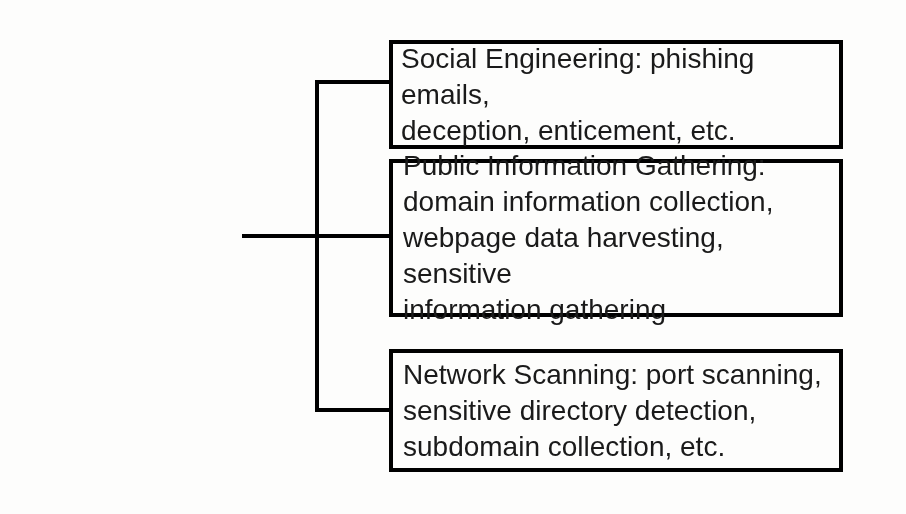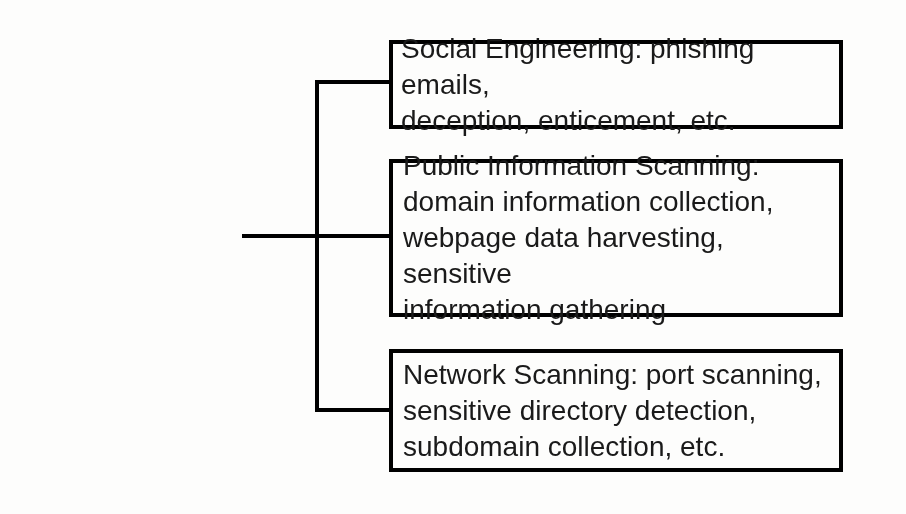--- a/index.html
+++ b/index.html
@@ -35,21 +35,21 @@
     justify-content: center;
     text-align: center;
     padding: 0 4px;
   }
   .node-branch {
     left: 389px;
     width: 454px;
     padding: 4px 10px;
     text-align: left;
   }
-  .node-branch-1 { top: 40px;  height: 89px; padding-left: 8px;  }
+  .node-branch-1 { top: 40px;  height: 109px; padding-left: 8px;  }
   .node-branch-2 { top: 159px; height: 158px; }
   .node-branch-3 { top: 349px; height: 123px; }
   .connector {
     position: absolute;
     background: #000000;
   }
   .conn-root-h   { left: 242px; top: 234px; width: 147px; height: 4px; }
   .conn-trunk-v  { left: 315px; top: 80px;  width: 4px;   height: 332px; }
   .conn-top-h    { left: 315px; top: 80px;  width: 74px;  height: 4px; }
   .conn-bottom-h { left: 315px; top: 408px; width: 74px;  height: 4px; }
@@ -61,21 +61,21 @@
 
   <div class="connector conn-root-h"></div>
   <div class="connector conn-trunk-v"></div>
   <div class="connector conn-top-h"></div>
   <div class="connector conn-bottom-h"></div>
 
 
   <div class="node node-branch node-branch-1">Social Engineering: phishing emails,
 deception, enticement, etc.</div>
 
-  <div class="node node-branch node-branch-2">Public Information Scanning:
+  <div class="node node-branch node-branch-2">Public Information Gathering:
 domain information collection,
 webpage data harvesting, sensitive
 information gathering</div>
 
   <div class="node node-branch node-branch-3">Network Scanning: port scanning,
 sensitive directory detection,
 subdomain collection, etc.</div>
 
 </div>
 

